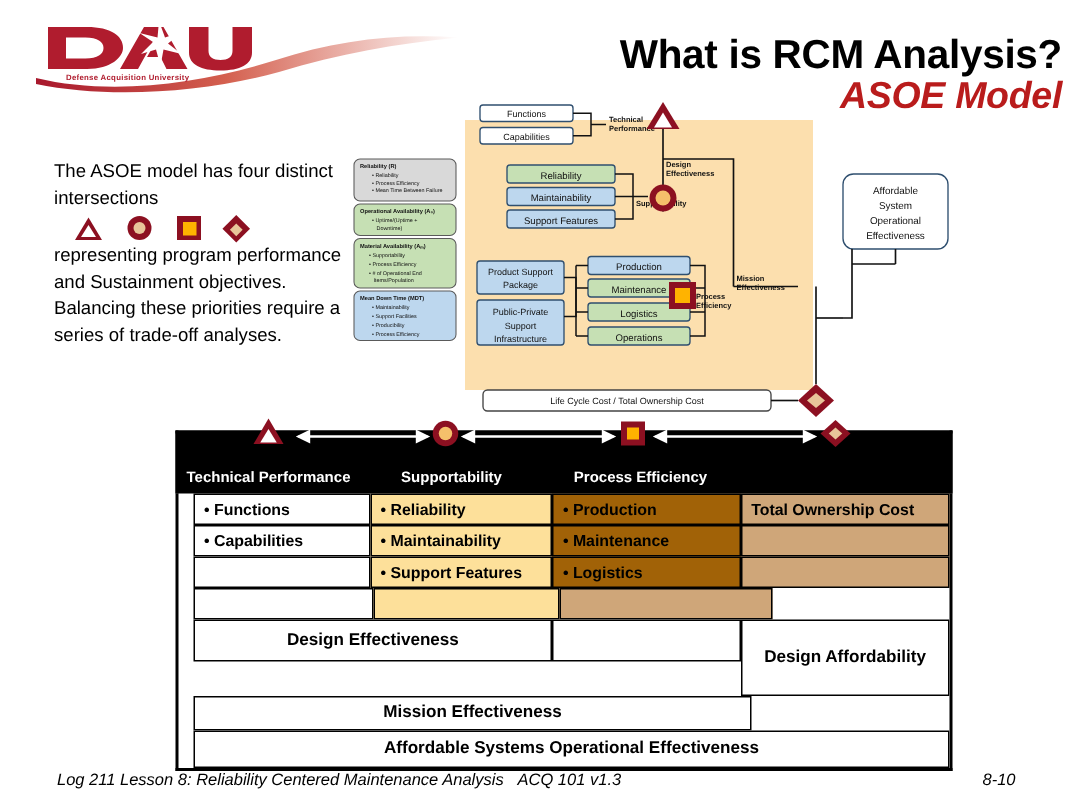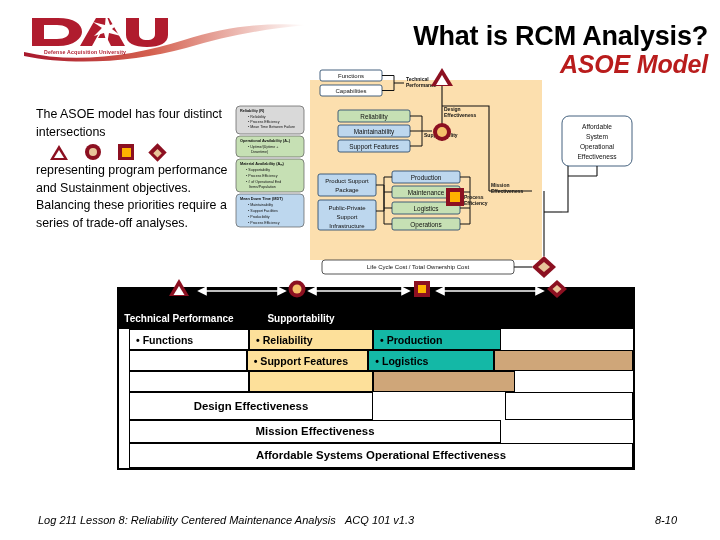--- a/index.html
+++ b/index.html
@@ -69,21 +69,21 @@
   .grid{border:2px solid #000;border-top:none;box-sizing:border-box;padding-left:10px;}
   .grow{display:flex;}
   .gcell{
     height:21px;box-sizing:border-box;border:1px solid #000;
     font-size:10.6px;font-weight:bold;color:#000;
     display:flex;align-items:center;padding-left:6px;white-space:nowrap;
     overflow:hidden;
   }
   .bg-w{background:#ffffff;}
   .bg-y{background:#fde09a;}
-  .bg-o{background:#14b8a6;}
+  .bg-o{background:#a16207;}
   .bg-t{background:#cfa679;}
 
   .srow{display:flex;justify-content:space-between;}
   .scell{
     box-sizing:border-box;border:1px solid #000;background:#fff;
     font-size:11.4px;font-weight:bold;color:#000;text-align:center;
     display:flex;align-items:center;justify-content:center;line-height:1.12;
   }
 
   
@@ -305,44 +305,53 @@
           <path d="M292 13 L285 9.6 L285 16.4 Z"></path>
           <line x1="320" y1="13" x2="426" y2="13"></line>
           <path d="M320 13 L327 9.6 L327 16.4 Z"></path>
           <path d="M426 13 L419 9.6 L419 16.4 Z"></path>
         </g>
       </svg>
 
       <div class="hdr">
         <div class="cell c1">Technical Performance</div>
         <div class="cell c2">Supportability</div>
+        <div class="cell c3">Process Efficiency</div>
       </div>
     </div>
 
     <div class="grid">
       <div class="grow">
         <div class="gcell c1 bg-w">• Functions</div>
         <div class="gcell c2 bg-y">• Reliability</div>
         <div class="gcell c3 bg-o">• Production</div>
+        <div class="gcell c4 bg-t">Total Ownership Cost</div>
+      </div>
+      <div class="grow">
+        <div class="gcell c1 bg-w">• Capabilities</div>
+        <div class="gcell c2 bg-y">• Maintainability</div>
+        <div class="gcell c3 bg-o">• Maintenance</div>
+        <div class="gcell c4 bg-t"></div>
       </div>
       <div class="grow">
         <div class="gcell c1 bg-w"></div>
         <div class="gcell c2 bg-y">• Support Features</div>
         <div class="gcell c3 bg-o">• Logistics</div>
         <div class="gcell c4 bg-t"></div>
       </div>
       <div class="grow">
         <div class="gcell c1 bg-w"></div>
         <div class="gcell c2 bg-y"></div>
         <div class="gcell c4 bg-t"></div>
       </div>
 
       <div class="srow">
         <div class="scell" style="width:244px;height:28px;">Design Effectiveness</div>
         <div class="scell" style="width:128px;height:28px;"></div>
+        <div class="scell" style="width:142px;height:51px;">Design Affordability</div>
       </div>
 
       <div class="srow">
         <div class="scell" style="width:372px;height:23px;">Mission Effectiveness</div>
       </div>
 
       <div class="srow">
         <div class="scell" style="width:514px;height:25px;">Affordable Systems Operational Effectiveness</div>
       </div>
     </div>

